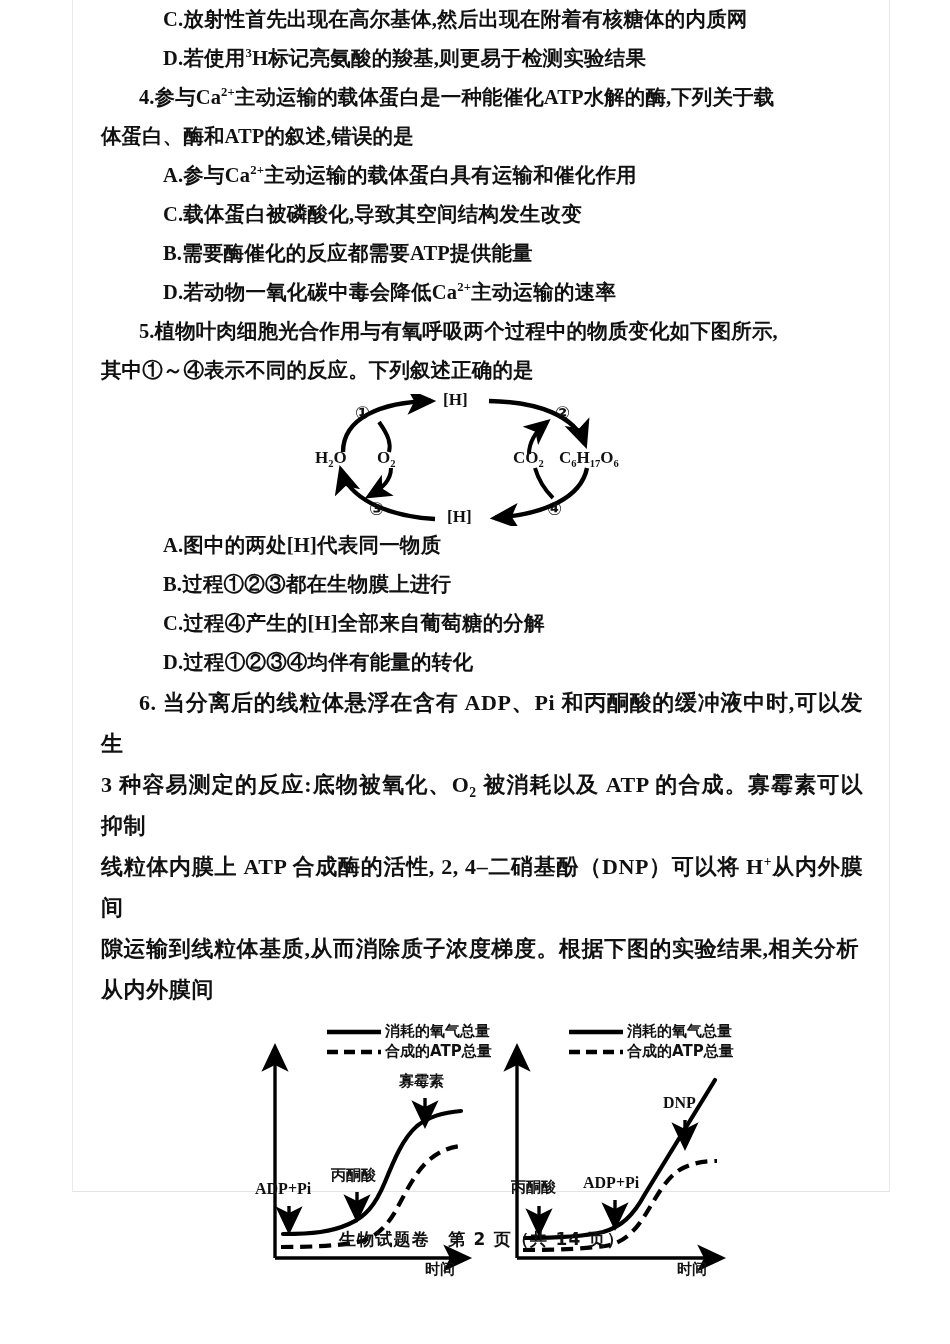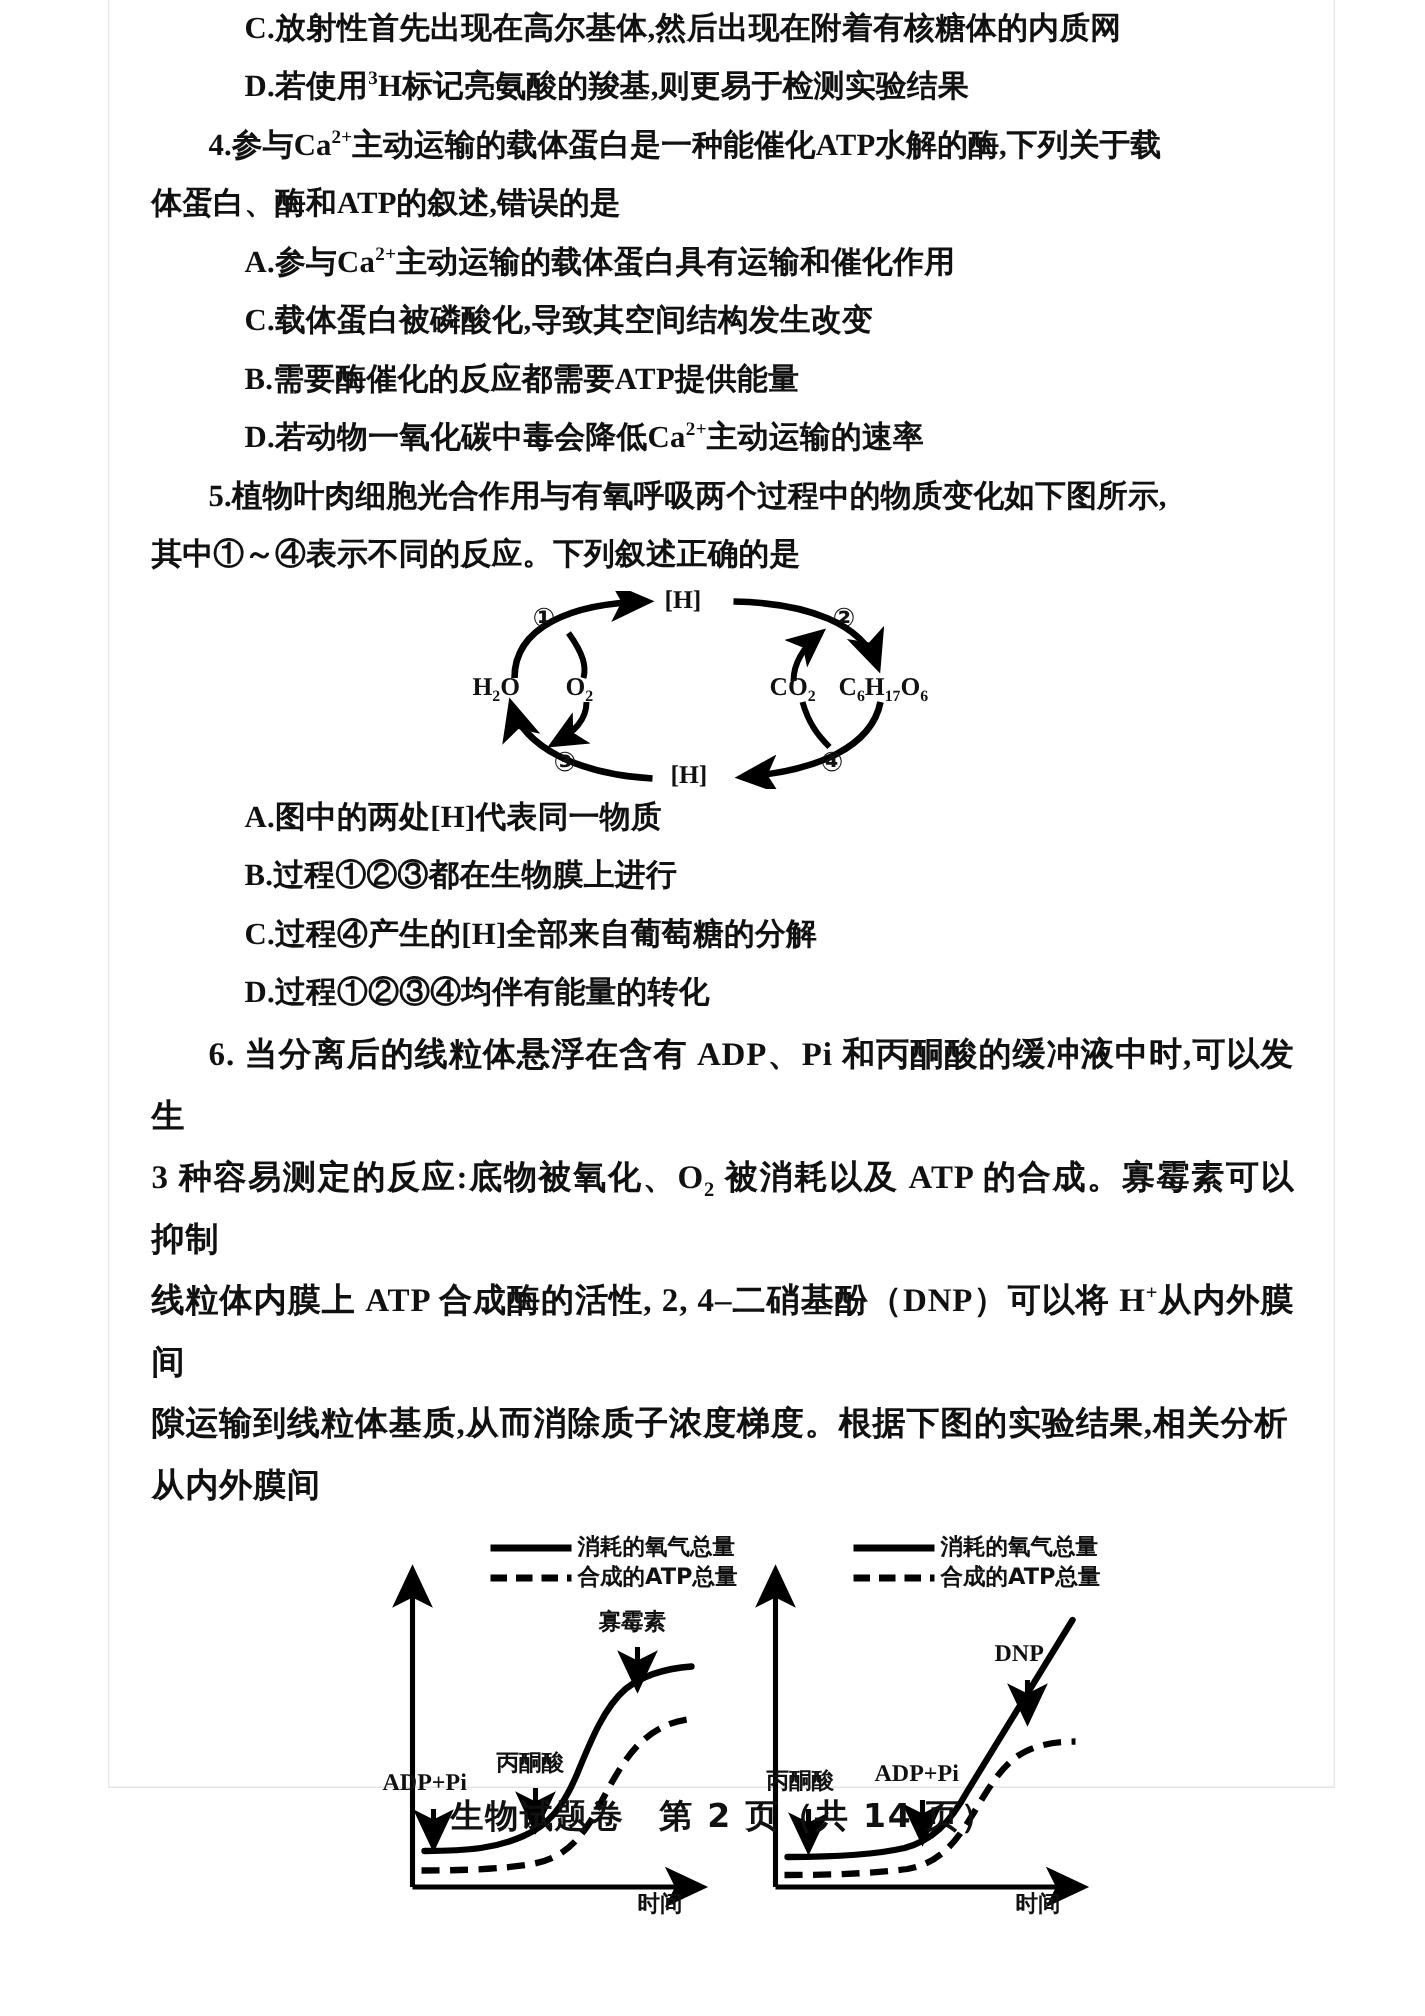--- a/index.html
+++ b/index.html
@@ -55,22 +55,22 @@
   .g-left{left:152px;}
   .g-right{left:398px;}
   .glabel{
     position:absolute;font-size:15px;font-weight:700;white-space:nowrap;
     font-family:"DejaVu Sans","Liberation Sans",sans-serif;
   }
   .glabel.lat{font-family:"Liberation Serif",serif;font-size:16px;}
 
   
   .footer{
-    position:absolute;left:0;top:1196px;width:818px;text-align:center;
-    font-size:22px;font-weight:700;letter-spacing:1.2px;
+    position:absolute;left:0;top:1228px;width:818px;text-align:center;
+    font-size:17px;font-weight:700;letter-spacing:1.2px;
     font-family:"DejaVu Sans","Liberation Sans",sans-serif;
   }
 </style>
 </head>
 <body>
 
 <div class="page">
   <div class="content">
 
     <p class="opt">C.放射性首先出现在高尔基体,然后出现在附着有核糖体的内质网</p>

